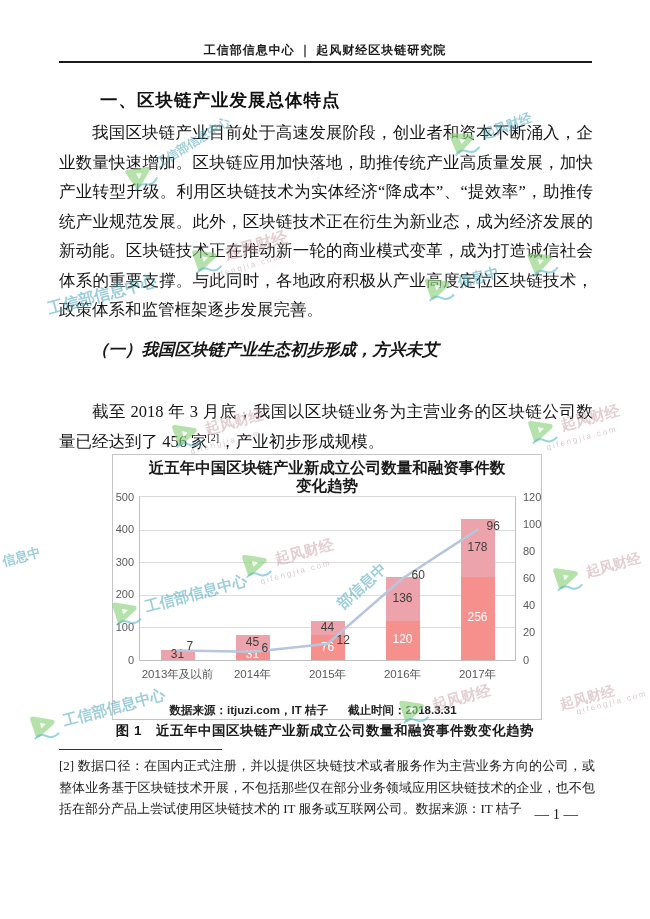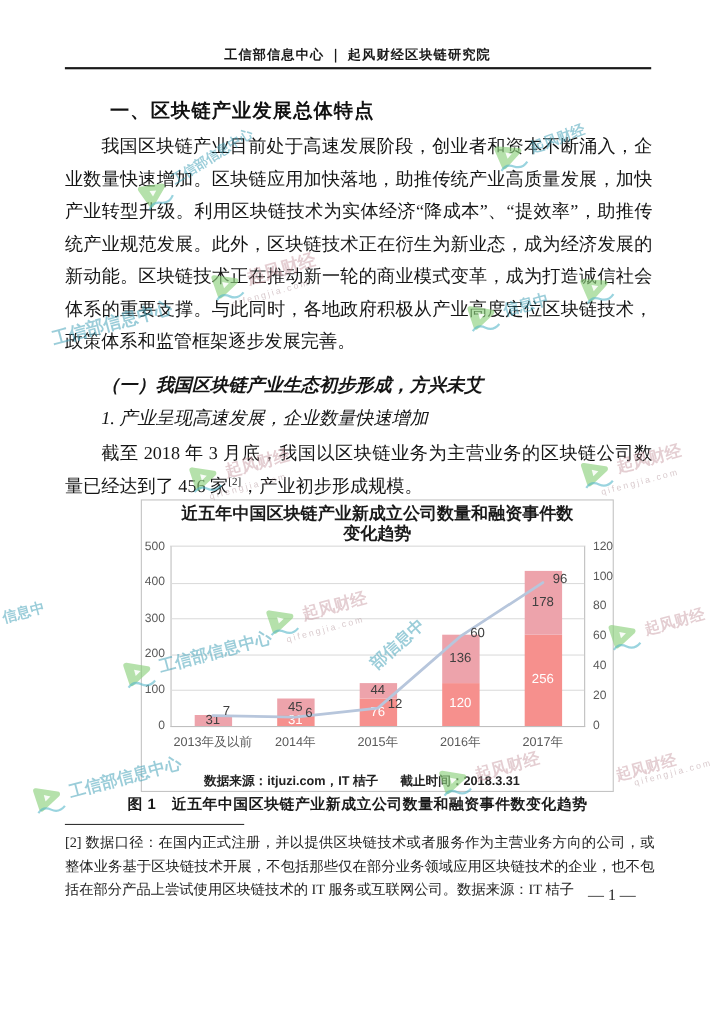--- a/index.html
+++ b/index.html
@@ -23,21 +23,21 @@
   .p1{top:118px;}
   .h2{position:absolute;top:339px;left:59px;width:534px;margin:0;
     font-size:16.5px;font-weight:bold;font-style:italic;text-indent:2em;}
   .h3{position:absolute;top:369px;left:59px;width:534px;margin:0;
     font-size:16.5px;font-style:italic;text-indent:2em;}
   .p2{top:397px;}
   .p2 sup{font-size:10px;line-height:0;}
   
   .chart-box{position:absolute;top:454px;left:112px;width:428px;height:264px;
     border:1px solid #c4c4c4;background:#fff;
-    font-family:"Liberation Sans","DejaVu Sans",sans-serif;margin-left:16px;}
+    font-family:"Liberation Sans","DejaVu Sans",sans-serif;}
   .chart-title{position:absolute;top:4px;left:29px;width:370px;text-align:center;
     font-weight:bold;font-size:15.5px;line-height:18px;color:#1a1a1a;}
   .plot{position:absolute;left:26px;top:41px;width:375px;height:163px;
     border-left:1px solid #bfbfbf;border-right:1px solid #bfbfbf;
     border-bottom:1px solid #bfbfbf;border-top:1px solid #d9d9d9;}
   .gridline{position:absolute;left:0;width:100%;height:1px;background:#dcdcdc;}
   .bar{position:absolute;}
   .bar-label{position:absolute;font-size:12px;text-align:center;pointer-events:none;}
   .tick{position:absolute;font-size:11px;color:#595959;}
   .xlab{position:absolute;font-size:11.5px;color:#595959;text-align:center;white-space:nowrap;}
@@ -74,21 +74,20 @@
 
   <div class="hdr">
     <span>工信部信息中心 ｜ 起风财经区块链研究院</span>
   </div>
   <div class="hdr-rule"></div>
 
   <h1 class="h1">一、区块链产业发展总体特点</h1>
 
   <p class="body-p p1">我国区块链产业目前处于高速发展阶段，创业者和资本不断涌入，企业数量快速增加。区块链应用加快落地，助推传统产业高质量发展，加快产业转型升级。利用区块链技术为实体经济“降成本”、“提效率”，助推传统产业规范发展。此外，区块链技术正在衍生为新业态，成为经济发展的新动能。区块链技术正在推动新一轮的商业模式变革，成为打造诚信社会体系的重要支撑。与此同时，各地政府积极从产业高度定位区块链技术，政策体系和监管框架逐步发展完善。</p>
   <p class="h2">（一）我国区块链产业生态初步形成，方兴未艾</p>
-  <p class="h3">1. 产业呈现高速发展，企业数量快速增加</p>
   <p class="body-p p2"><span>截至 2018 年 3 月底，我国以区块链业务为主营业务的区块链公司数量已经达到了 456 家</span><sup>[2]</sup><span>，产业初步形成规模。</span></p>
 
   <div class="chart-box">
     <div class="chart-title">近五年中国区块链产业新成立公司数量和融资事件数变化趋势</div>
     <div class="plot" id="plot">
         <div class="gridline" style="top: 130.4px;"></div>
         <div class="gridline" style="top: 97.8px;"></div>
         <div class="gridline" style="top: 65.2px;"></div>
         <div class="gridline" style="top: 32.6px;"></div>
         <div class="tick" style="left: -32px; width: 26px; top: 156.5px; text-align: right;">0</div>

